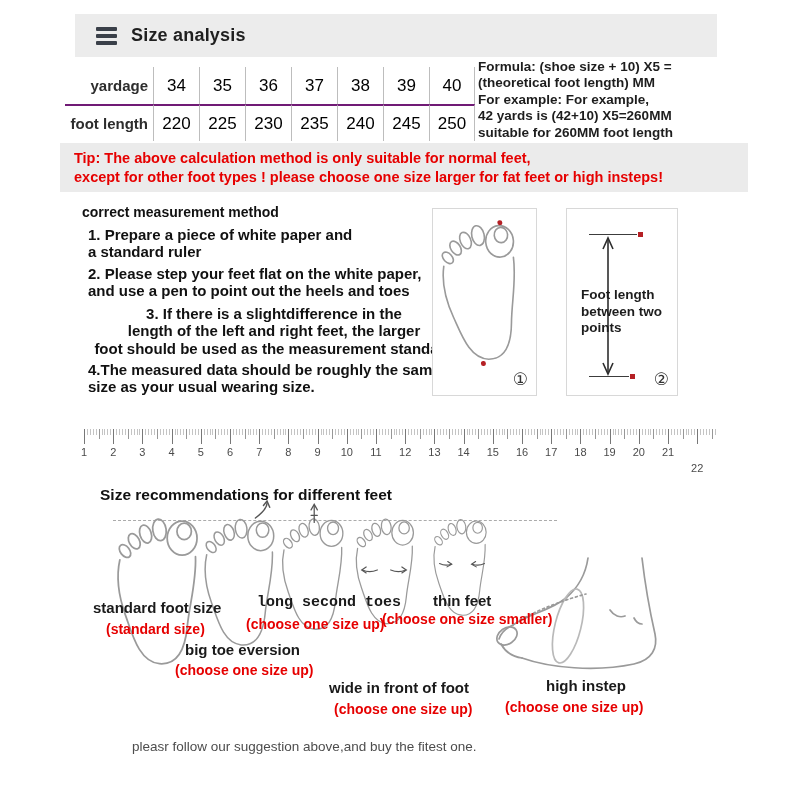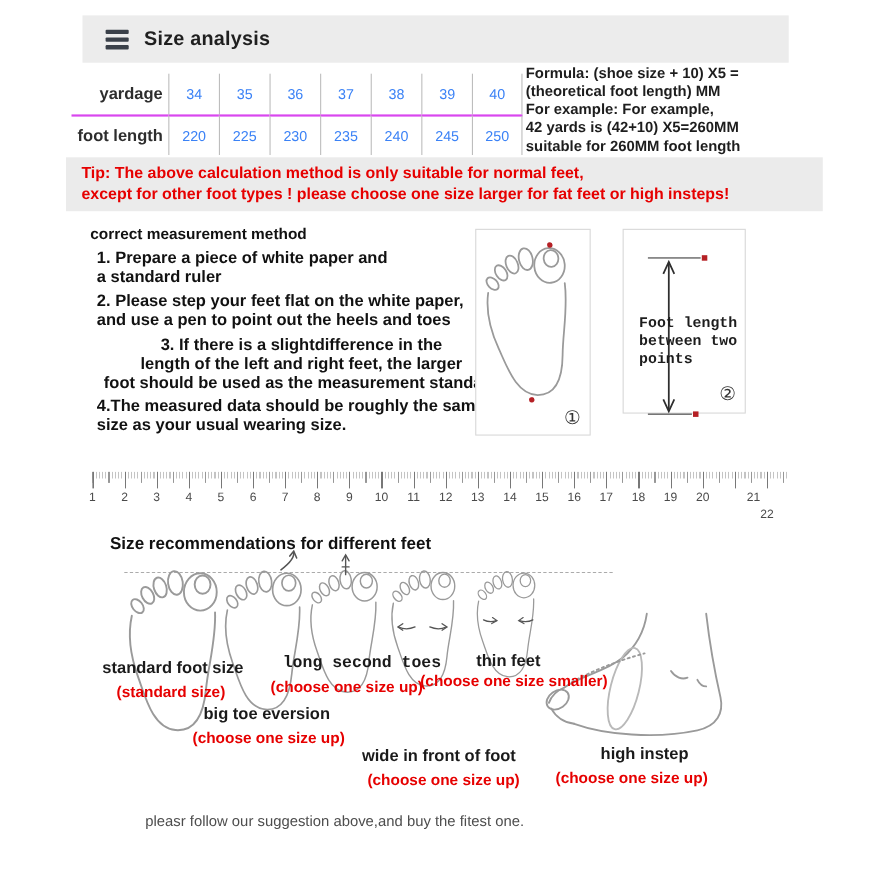--- a/index.html
+++ b/index.html
@@ -7,38 +7,38 @@
     position:relative;width:790px;height:790px;background:#ffffff;overflow:hidden;
     font-family:"Liberation Sans","DejaVu Sans",sans-serif;color:#222;
   }
   
   .header-bar{position:absolute;left:75px;top:14px;width:642px;height:43px;background:#ececec;display:flex;align-items:center;}
   .burger{display:flex;flex-direction:column;gap:3px;margin-left:21px;}
   .burger i{display:block;width:21px;height:4px;background:#3a4049;border-radius:1px;}
   .header-title{margin-left:14px;font-size:18px;font-weight:bold;color:#1f1f1f;letter-spacing:.2px;}
   
   .size-table{position:absolute;left:65px;top:67px;width:410px;display:grid;grid-template-columns:88px repeat(7,46px);grid-auto-rows:37px;}
-  .st-cell{display:flex;align-items:center;justify-content:center;font-size:13px;color:#3b82f6;}
+  .st-cell{display:flex;align-items:center;justify-content:center;font-size:17px;color:#000000;}
   .st-cell.vc{border-left:1px solid #bdbdbd;}
   .st-cell.last{border-right:1px solid #bdbdbd;}
   .st-cell.lbl{font-size:15px;font-weight:bold;color:#2d2d2d;justify-content:flex-end;padding-right:5px;}
-  .st-cell.r2{border-top:2px solid #d946ef;}
+  .st-cell.r2{border-top:2px solid #701a75;}
   
   .formula{position:absolute;left:478px;top:59px;width:276px;font-size:13.5px;font-weight:bold;color:#1d1d1d;line-height:16.4px;}
   
   .tip-box{position:absolute;left:60px;top:143px;width:688px;height:49px;background:#ebebeb;box-sizing:border-box;padding:6px 0 0 14px;}
   .tip-box div{font-size:14.5px;font-weight:bold;color:#e60000;line-height:19px;}
   
   .m-title{position:absolute;left:82px;top:204px;font-size:14px;font-weight:bold;color:#111;}
   .m-step{position:absolute;left:88px;width:372px;font-size:15px;font-weight:bold;color:#111;line-height:17.3px;}
   .m-step.s1{top:226px;} .m-step.s2{top:265px;} .m-step.s3{top:305px;text-align:center;} .m-step.s4{top:361px;}
   
   .fig-box{position:absolute;background:#fff;border:1px solid #d8d8d8;box-sizing:border-box;}
   .fig1{left:432px;top:208px;width:105px;height:188px;}
-  .fig2{left:566px;top:208px;width:112px;height:168px;font-family:Liberation Mono, monospace;}
+  .fig2{left:566px;top:208px;width:112px;height:188px;}
   .circ-num{position:absolute;right:8px;bottom:5px;font-size:17px;color:#333;}
   .fig1 svg.meas-foot{position:absolute;left:8px;top:11px;transform:rotate(-5deg);}
   .hline{position:absolute;height:0;border-top:1.6px solid #3c3c3c;}
   .hl-top{left:22px;top:25px;width:48px;} .hl-bot{left:22px;top:167px;width:40px;}
   .redsq{position:absolute;width:4.5px;height:4.5px;background:#b52025;}
   .sq-top{left:71px;top:23px;} .sq-bot{left:63px;top:165px;}
   .v-arrow{position:absolute;left:34px;top:27px;}
   .fig2-label{position:absolute;left:14px;top:78px;width:96px;font-size:13.5px;font-weight:bold;color:#1d1d1d;line-height:16.5px;}
   
   .ruler{position:absolute;left:84px;top:429px;width:640px;height:34px;}
@@ -203,21 +203,21 @@
         <span style="left: 292px;">11</span>
         <span style="left: 321.2px;">12</span>
         <span style="left: 350.4px;">13</span>
         <span style="left: 379.6px;">14</span>
         <span style="left: 408.8px;">15</span>
         <span style="left: 438px;">16</span>
         <span style="left: 467.2px;">17</span>
         <span style="left: 496.4px;">18</span>
         <span style="left: 525.6px;">19</span>
         <span style="left: 554.8px;">20</span>
-        <span style="left: 584px; margin-left: 17px;">21</span>
+        <span style="left: 584px;">21</span>
         <span style="left: 613.2px; margin-top: 16px;">22</span>
       </div>
   </div>
 
   <div class="rec-title">Size recommendations for different feet</div>
   <div class="dash-line"></div>
 
   <svg class="foot-svg f1" viewBox="-2 -20 94 172">
     <use href="#footTop"></use>
   </svg>

